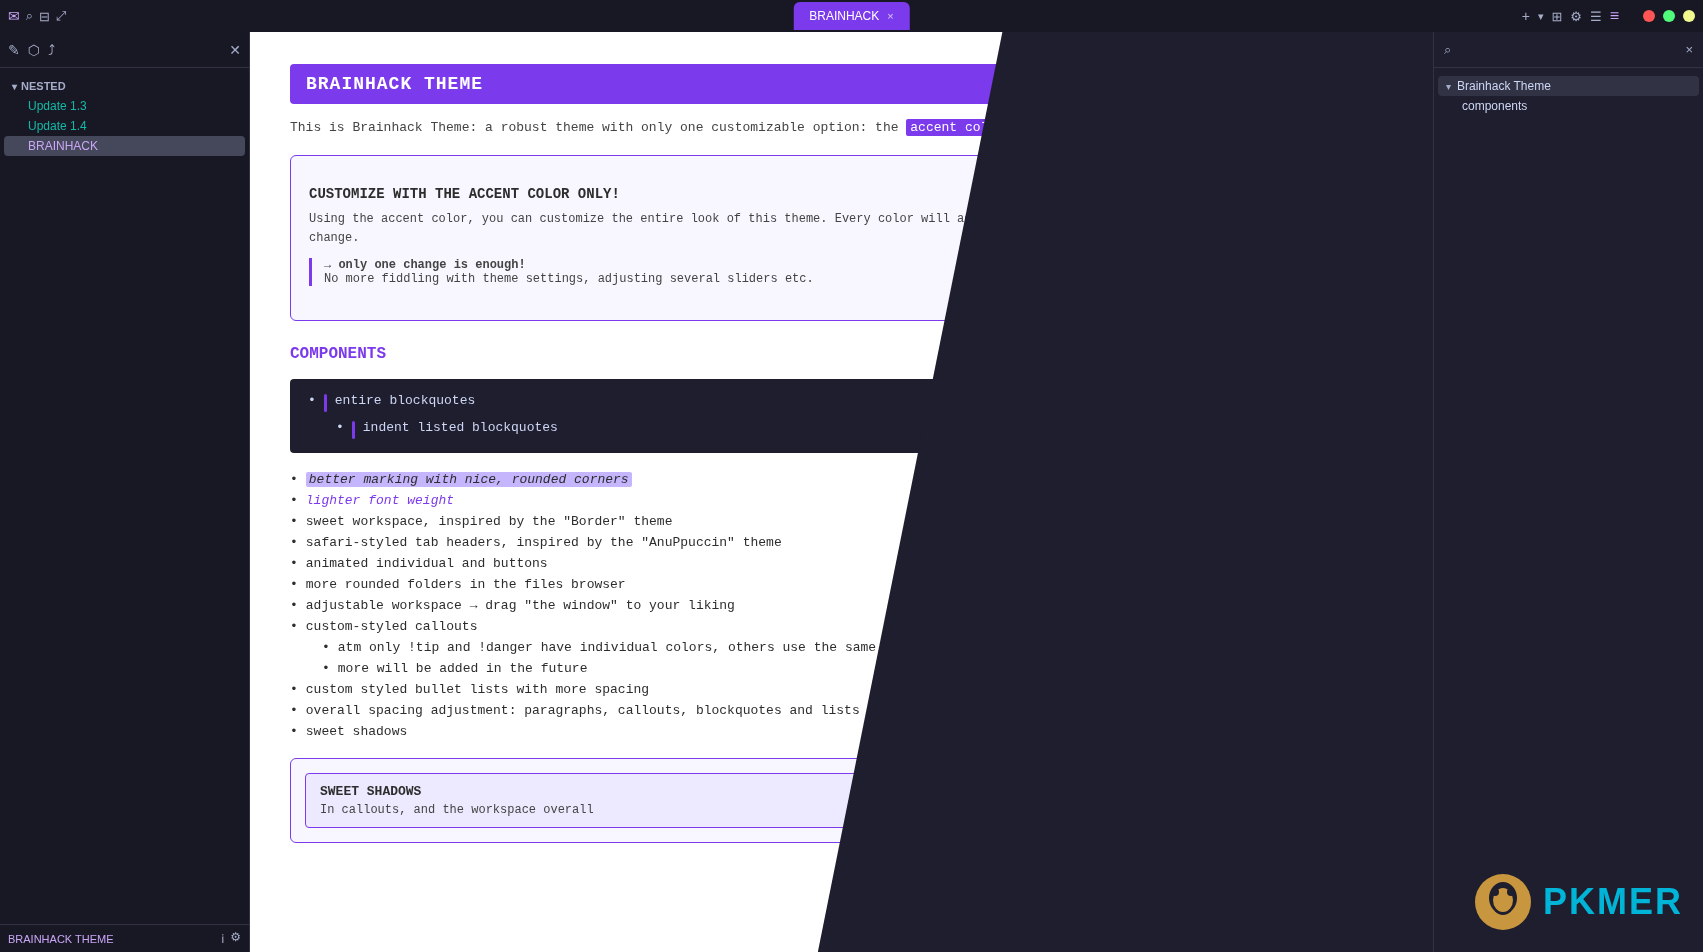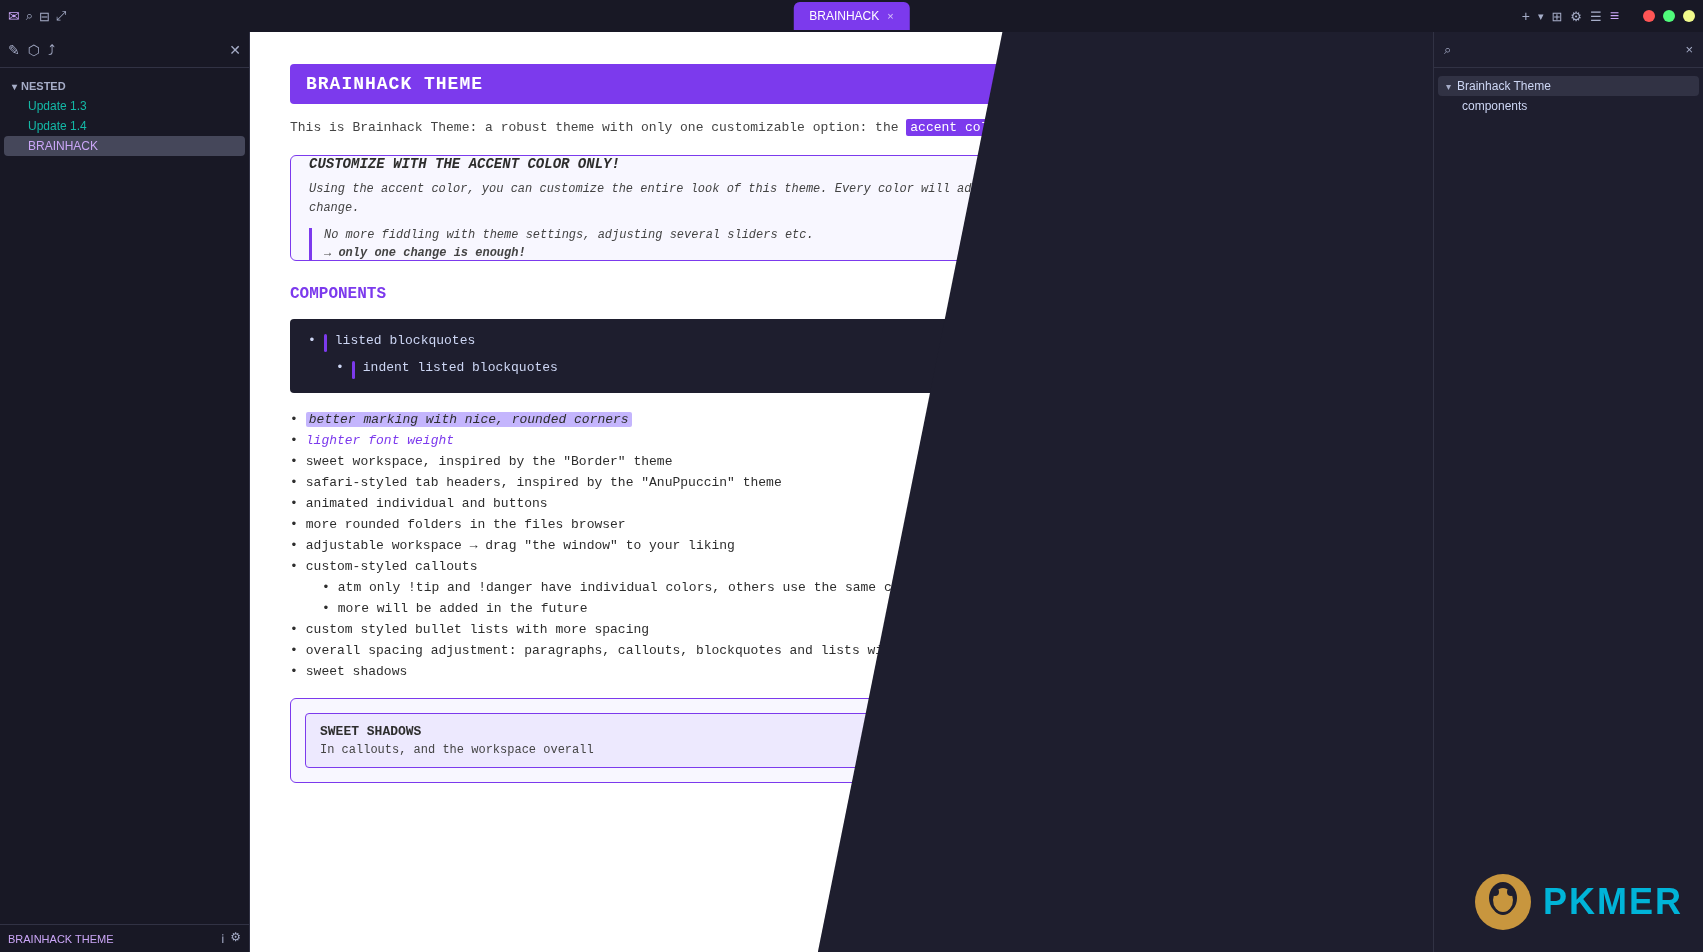--- a/index.html
+++ b/index.html
@@ -209,24 +209,23 @@
       background: #7c3aed;
       color: #fff;
       padding: 1px 4px;
       border-radius: 2px;
     }
 
     
     .callout {
       border: 1px solid #7c3aed;
       border-radius: 6px;
-      padding: 0 18px;
+      padding: 30px 18px;
       margin-bottom: 24px;
       background: #f8f7ff;
-      font-style: italic;
     }
     .callout-title {
       font-family: 'Courier New', monospace;
       font-size: 14px;
       font-weight: 700;
       color: #2d2d2d;
       margin-bottom: 8px;
     }
     .callout-text {
       font-family: 'Courier New', monospace;
@@ -501,32 +500,32 @@
         </div>
 
         <div class="intro-text">
           <span>This is Brainhack Theme: a robust theme with only one customizable option: the </span><span class="highlight">accent color</span><span>.</span>
         </div>
 
         <div class="callout">
           <div class="callout-title">CUSTOMIZE WITH THE ACCENT COLOR ONLY!</div>
           <div class="callout-text">Using the accent color, you can customize the entire look of this theme. Every color will adjust to one single change.</div>
           <div class="callout-quote">
+            <div style="font-family:'Courier New',monospace;font-size:12px;color:#444;">→ <strong>only one change is enough!</strong></div>
             <div style="margin-bottom:4px;font-family:'Courier New',monospace;font-size:12px;color:#444;">No more fiddling with theme settings, adjusting several sliders etc.</div>
-            <div style="font-family:'Courier New',monospace;font-size:12px;color:#444;">→ <strong>only one change is enough!</strong></div>
           </div>
         </div>
 
         <div class="section-heading">COMPONENTS</div>
 
         <div class="blockquote-container">
           <div class="blockquote-item">
             <span class="bq-bullet">•</span>
             <span class="bq-bar"></span>
-            <span>listed blockquotes</span>
+            <span>entire blockquotes</span>
           </div>
           <div class="bq-indent" style="margin-left:28px;display:flex;align-items:flex-start;gap:8px;color:#cdd6f4;font-family:'Courier New',monospace;font-size:13px;">
             <span>•</span>
             <span class="bq-bar"></span>
             <span>indent listed blockquotes</span>
           </div>
         </div>
 
         <div class="list-section">
 

